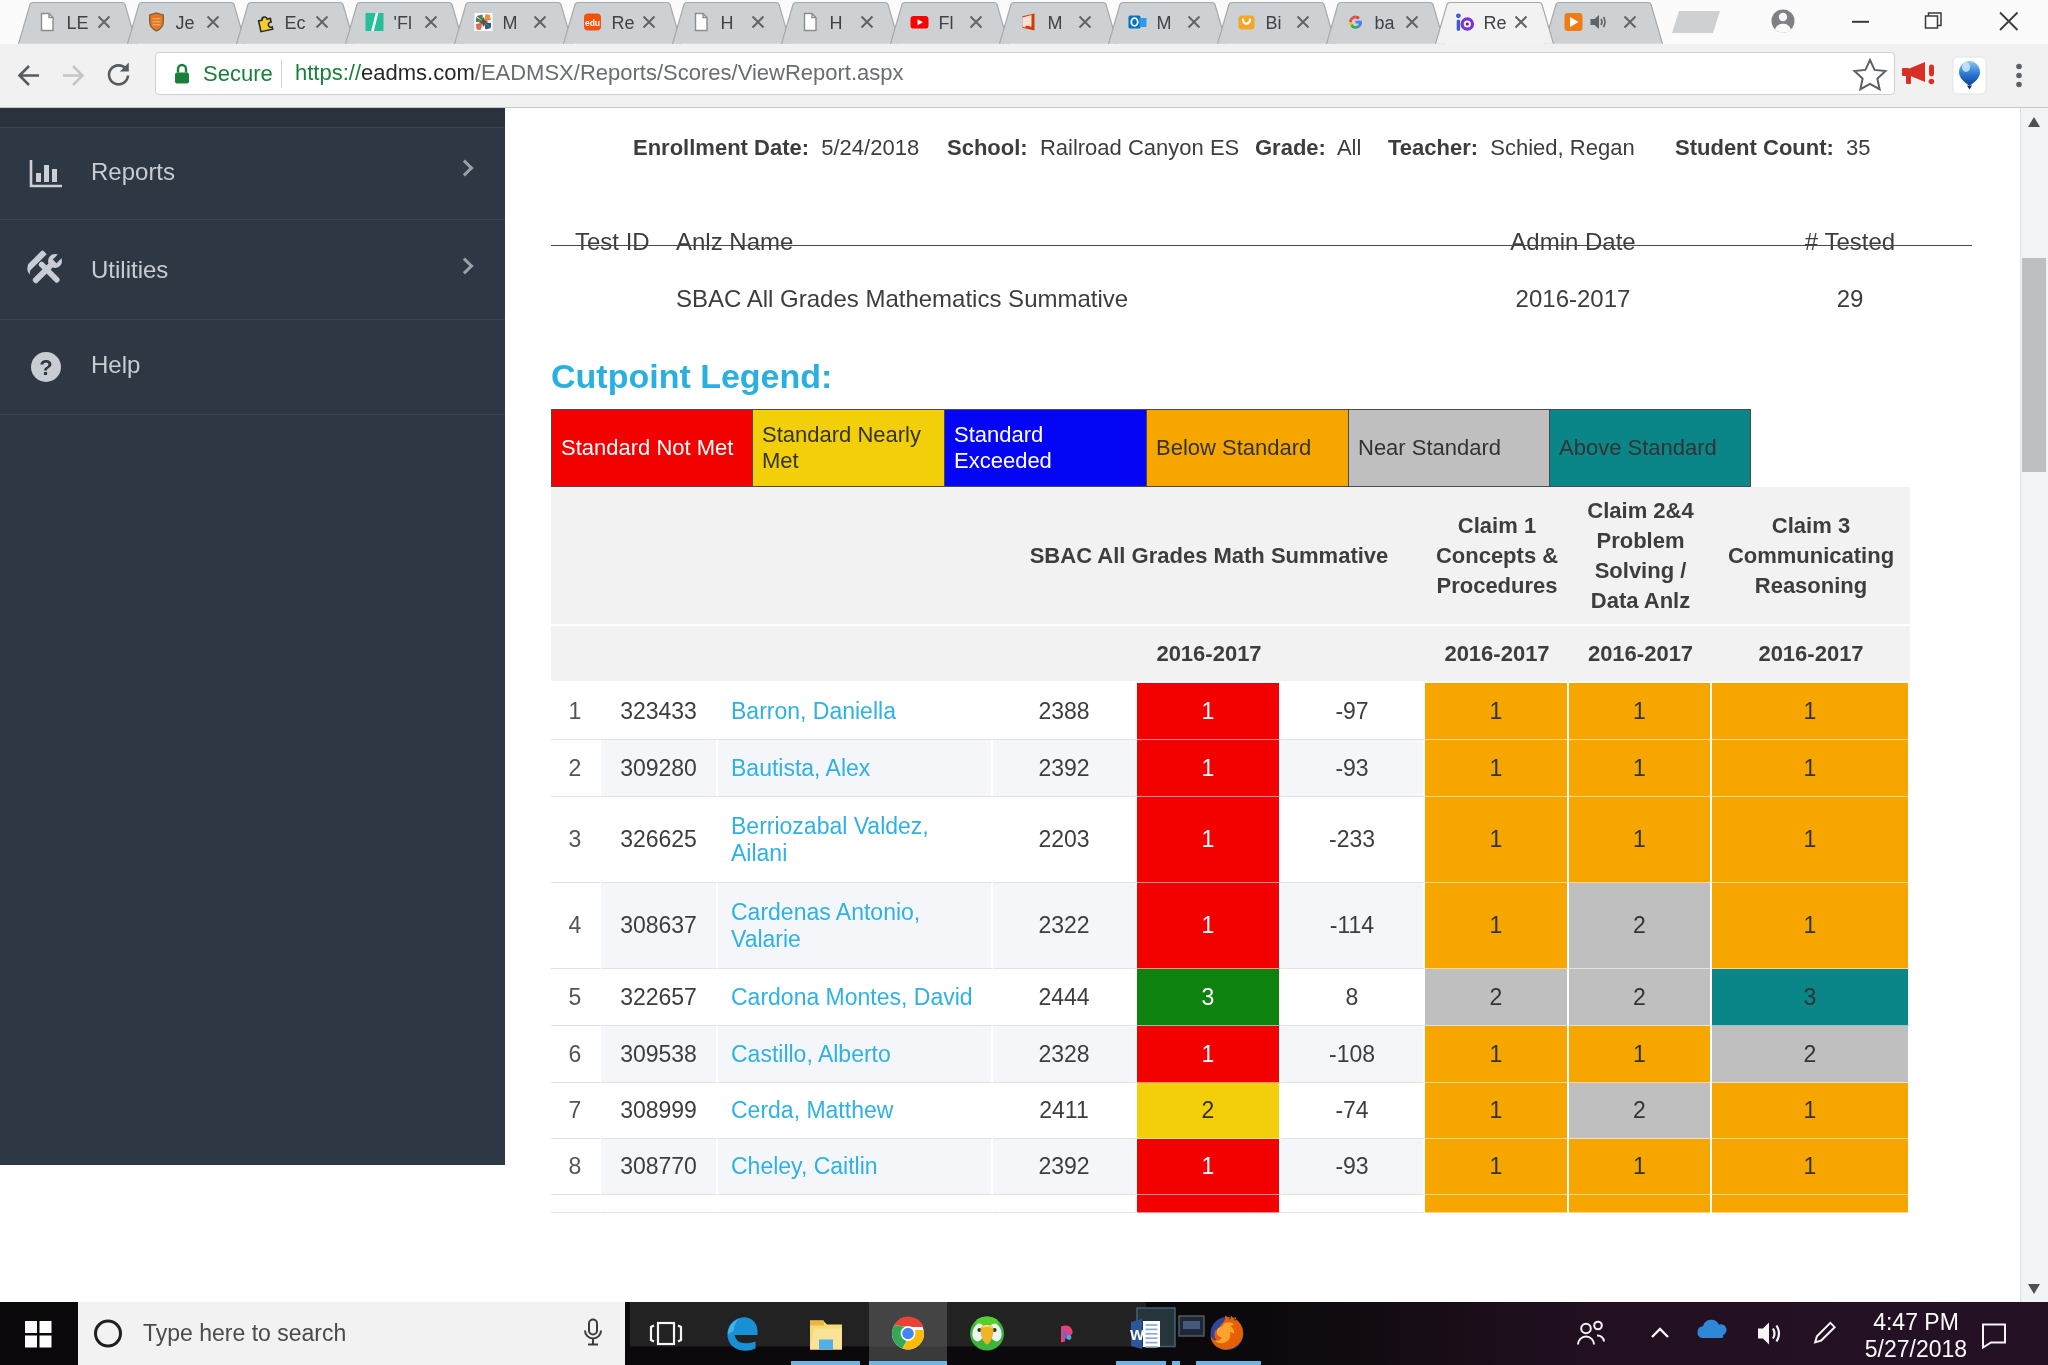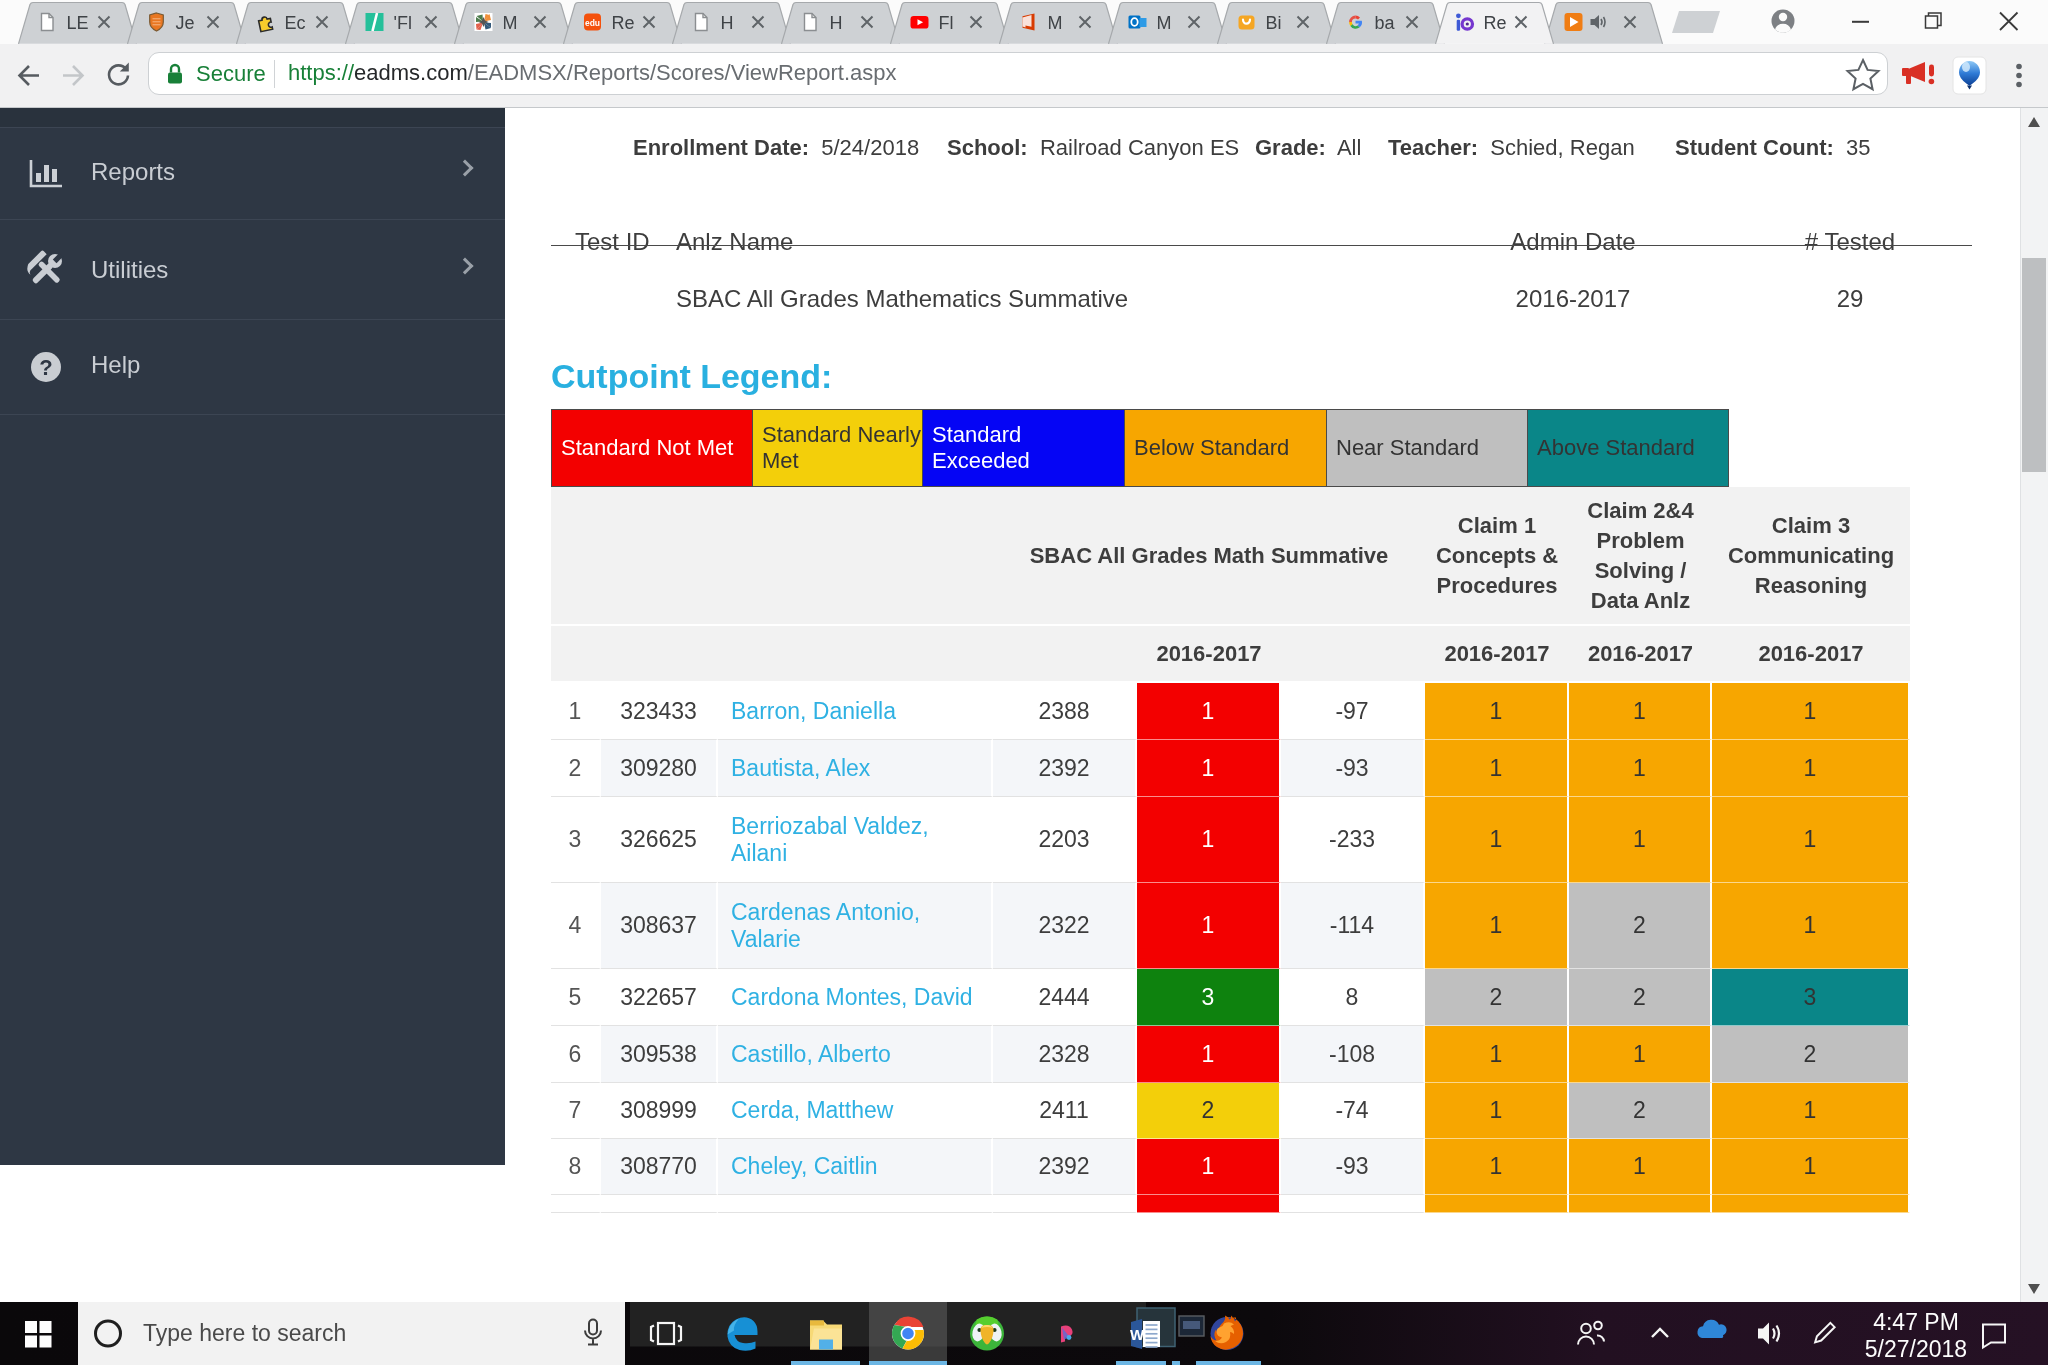--- a/index.html
+++ b/index.html
@@ -3,21 +3,21 @@
 <meta charset="utf-8">
 <style>
   * { margin:0; padding:0; box-sizing:border-box; }
   html,body { width:2048px; height:1365px; overflow:hidden; font-family:"Liberation Sans", sans-serif; }
   .abs { position:absolute; }
   #stage { position:relative; width:2048px; height:1365px; background:#fff; }
 
   
   #tabbar { left:0; top:0; width:2048px; height:44px; background:#fbfbfb; }
   #toolbar { left:0; top:44px; width:2048px; height:64px; background:#f1f1f2; border-bottom:1px solid #c5c8cb; }
-  #urlbox { left:148px; top:8px; width:1740px; height:43px; background:#fff; border:1px solid #cdd0d3; border-radius:11px; }
+  #urlbox { left:155px; top:8px; width:1740px; height:43px; background:#fff; border:1px solid #cdd0d3; border-radius:4px; }
   .urltext { position:absolute; left:138px; top:7px; font-size:23px; color:#1d7d45; white-space:nowrap; }
 
   
   #sidebar { left:0; top:108px; width:505px; height:1057px; background:#2e3744; }
   #content { left:505px; top:108px; width:1543px; height:1194px; background:#fff; }
   .side-sep { position:absolute; left:0; width:505px; height:1px; background:#3c4553; }
   .side-item { position:absolute; left:0; width:505px; color:#c9cdd3; font-size:24px; }
   .side-label { position:absolute; left:91px; top:-16px; }
   .chev { position:absolute; left:459px; top:-12px; width:12px; height:12px; border-right:3px solid #9aa0a8; border-top:3px solid #9aa0a8; transform:rotate(45deg); }
 
@@ -313,21 +313,21 @@
     <div class="tl" style="left:1255px; top:96px; width:180px; text-align:center;"># Tested</div>
     <div class="abs" style="left:46px; top:137px; width:1421px; height:1px; background:#4a4a4a;"></div>
     <div class="tl" style="left:171px; top:153px;">SBAC All Grades Mathematics Summative</div>
     <div class="tl" style="left:968px; top:153px; width:200px; text-align:center;">2016-2017</div>
     <div class="tl" style="left:1255px; top:153px; width:180px; text-align:center;">29</div>
 
     <div class="abs" style="left:46px; top:249px; font-size:34px; font-weight:bold; color:#29b0e0;">Cutpoint Legend:</div>
 
     <div id="legend">
       <div class="lg" style="width:202px; background:#f30000; color:#fff;">Standard Not Met</div>
-      <div class="lg" style="width:170px; background:#f3cf0a; color:#333;">Standard Nearly Met</div>
+      <div class="lg" style="width:192px; background:#f3cf0a; color:#333;">Standard Nearly Met</div>
       <div class="lg" style="width:202px; background:#0505f5; color:#fff;">Standard Exceeded</div>
       <div class="lg" style="width:202px; background:#f7a600; color:#333;">Below Standard</div>
       <div class="lg" style="width:201px; background:#bfbfbf; color:#333;">Near Standard</div>
       <div class="lg" style="width:201px; background:#0a8688; color:#333;">Above Standard</div>
     </div>
 
     <table id="mtable">
       <colgroup>
         <col style="width:50px">
           <col style="width:117px">

